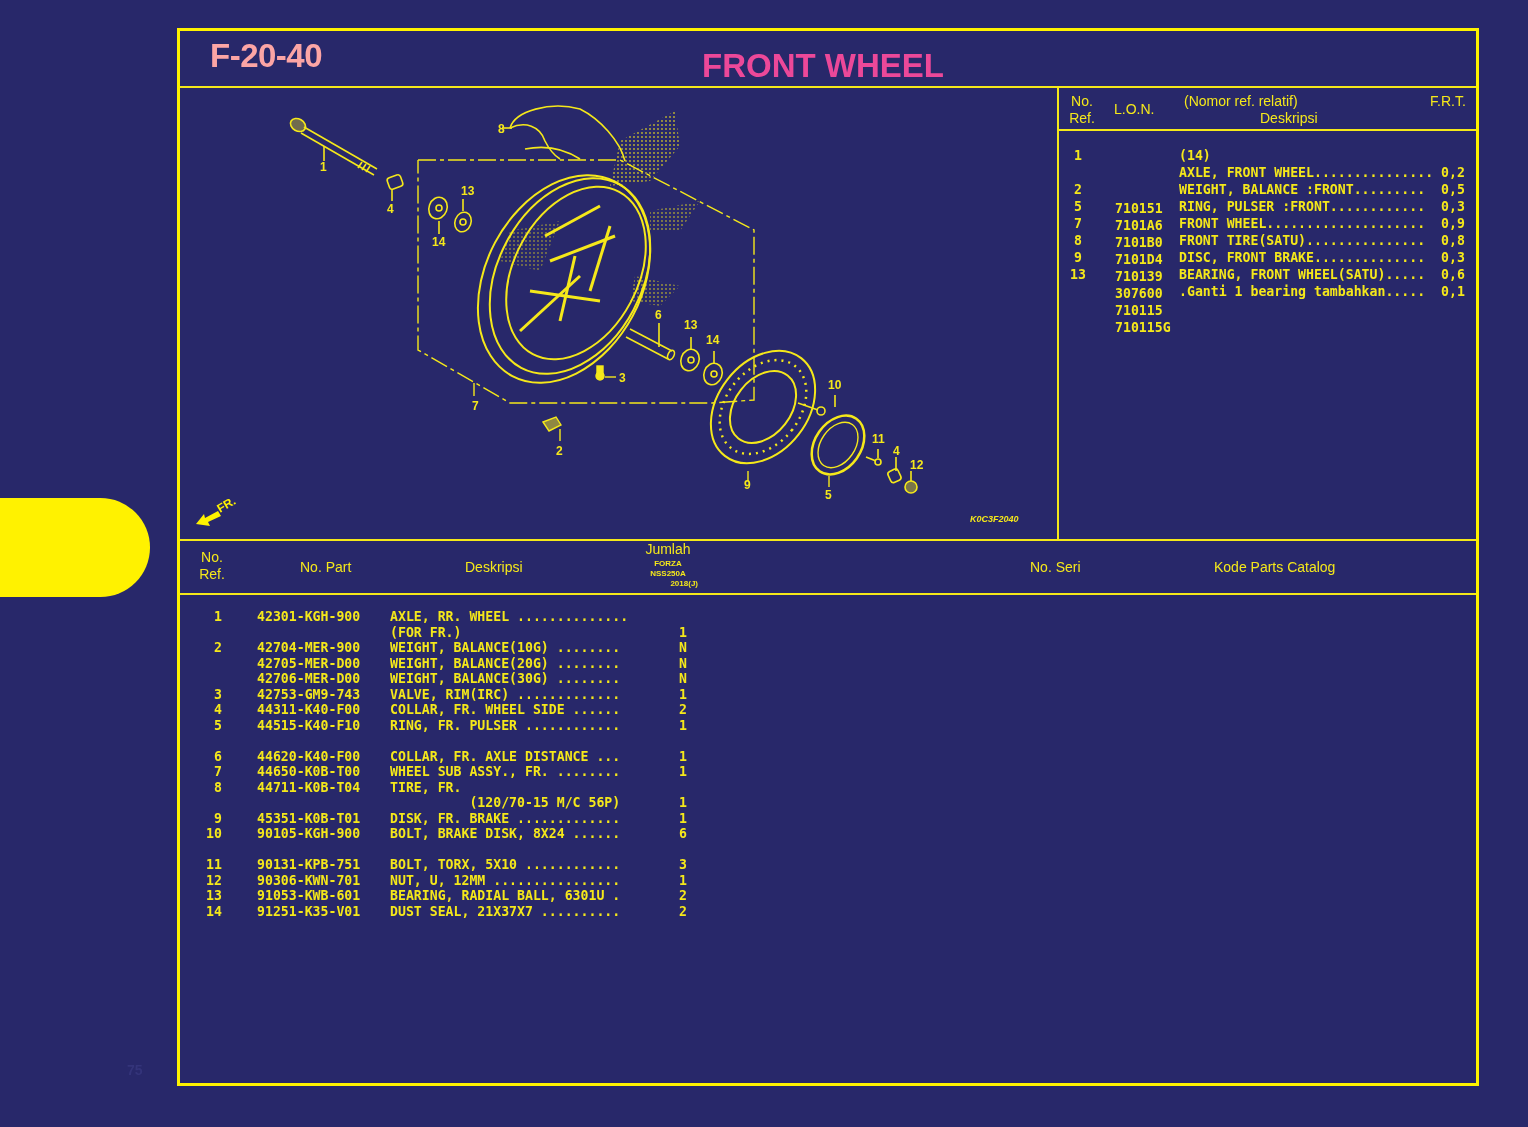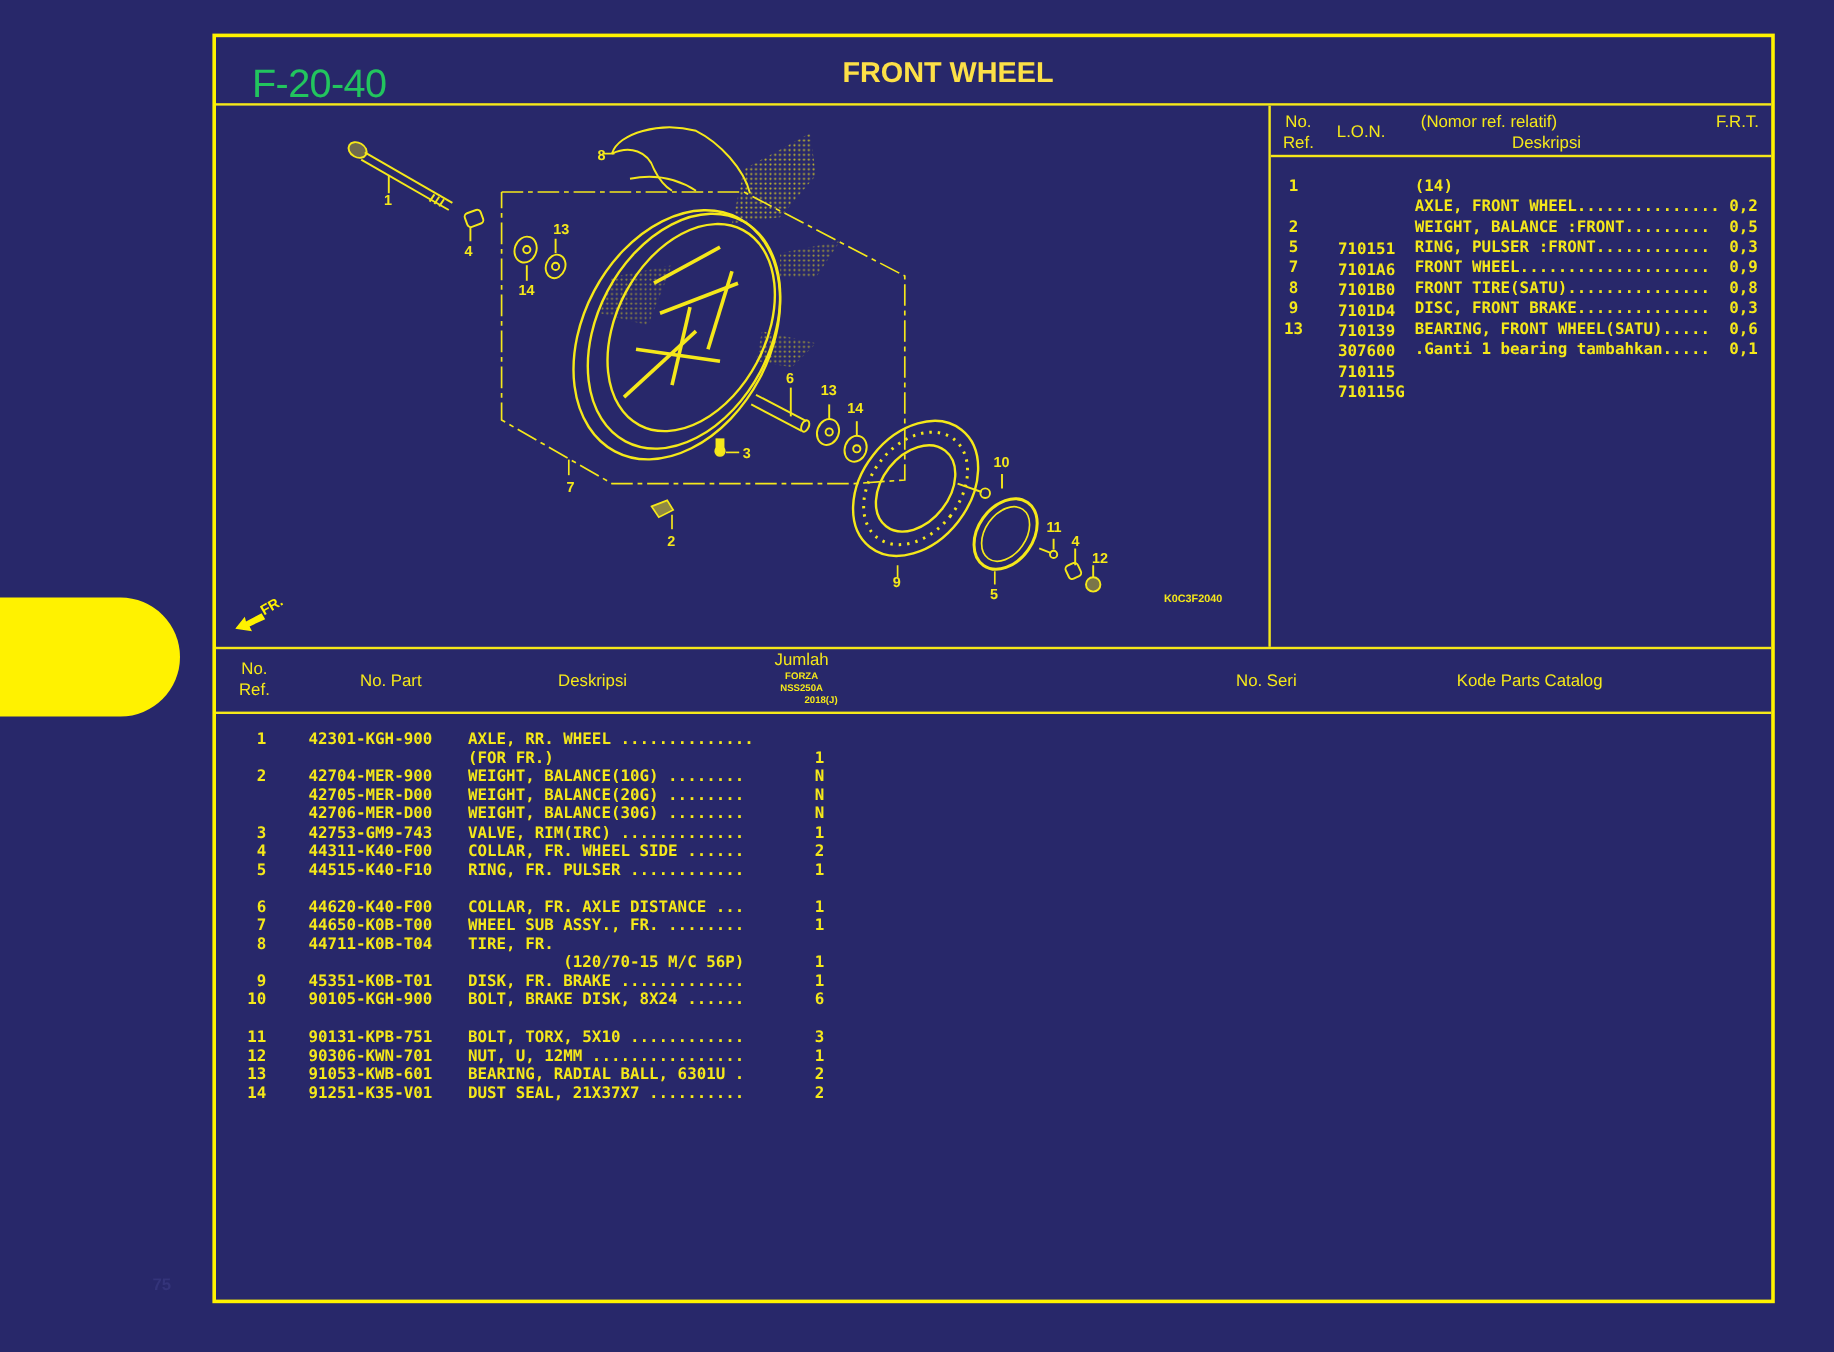--- a/index.html
+++ b/index.html
@@ -2,37 +2,37 @@
 <html><head>
 <meta charset="utf-8">
 <style>
   html,body{margin:0;padding:0;}
   body{width:1528px;height:1127px;background:#28286a;position:relative;overflow:hidden;font-family:"Liberation Sans",sans-serif;color:#f5e81a;}
   .tab{position:absolute;left:0;top:498px;width:150px;height:99px;background:#fff200;border-radius:0 50px 50px 0;}
   .pageno{position:absolute;left:127px;top:1062px;font-size:14px;color:#34347a;font-weight:bold;}
   .frame{position:absolute;left:177px;top:28px;width:1302px;height:1058px;border:3px solid #fff200;box-sizing:border-box;}
   .hline{position:absolute;height:2px;background:#f5e81a;}
   .vline{position:absolute;width:2px;background:#f5e81a;}
-  .code{position:absolute;left:30px;top:20px;font-size:33px;font-weight:normal;color:#22c55e;letter-spacing:-0.5px;}
-  .title{position:absolute;left:522px;top:16px;font-size:24px;font-weight:bold;color:#fde047;}
+  .code{position:absolute;left:30px;top:6px;font-size:33px;font-weight:bold;color:#fca5a5;letter-spacing:-0.5px;}
+  .title{position:absolute;left:522px;top:16px;font-size:33px;font-weight:bold;color:#ec4899;}
   .hdr{position:absolute;font-size:14px;line-height:17px;color:#f5e81a;text-align:center;}
   .mono{font-family:"DejaVu Sans Mono","Liberation Mono",monospace;font-weight:bold;font-size:13.2px;color:#f5e81a;white-space:pre;}
   .lon-row{position:absolute;height:17px;line-height:17px;}
   .lon-ref{position:absolute;left:0;width:30px;text-align:center;}
   .lon-code{position:absolute;left:52px;margin-top:36px;}
   .lon-desc{position:absolute;left:116px;}
   .lon-frt{position:absolute;left:378px;}
   .part-row{position:absolute;height:16px;line-height:16px;}
   .p-ref{position:absolute;left:0;width:30px;text-align:right;}
   .p-no{position:absolute;left:65px;}
   .p-desc{position:absolute;left:198px;}
   .p-qty{position:absolute;left:484px;width:14px;text-align:center;}
   .diagram{position:absolute;left:0;top:0;}
   .fr{position:absolute;left:16px;top:467px;}
-  .kcode{position:absolute;left:790px;top:463px;font-size:9px;font-weight:bold;color:#f5e81a;}
+  .kcode{position:absolute;left:790px;top:483px;font-size:9px;font-weight:bold;color:#f5e81a;font-style:italic;}
 </style>
 </head>
 <body>
 
 <div class="tab"></div>
 <div class="pageno">75</div>
 
 <div class="frame">
 
   <div class="code">F-20-40</div>

